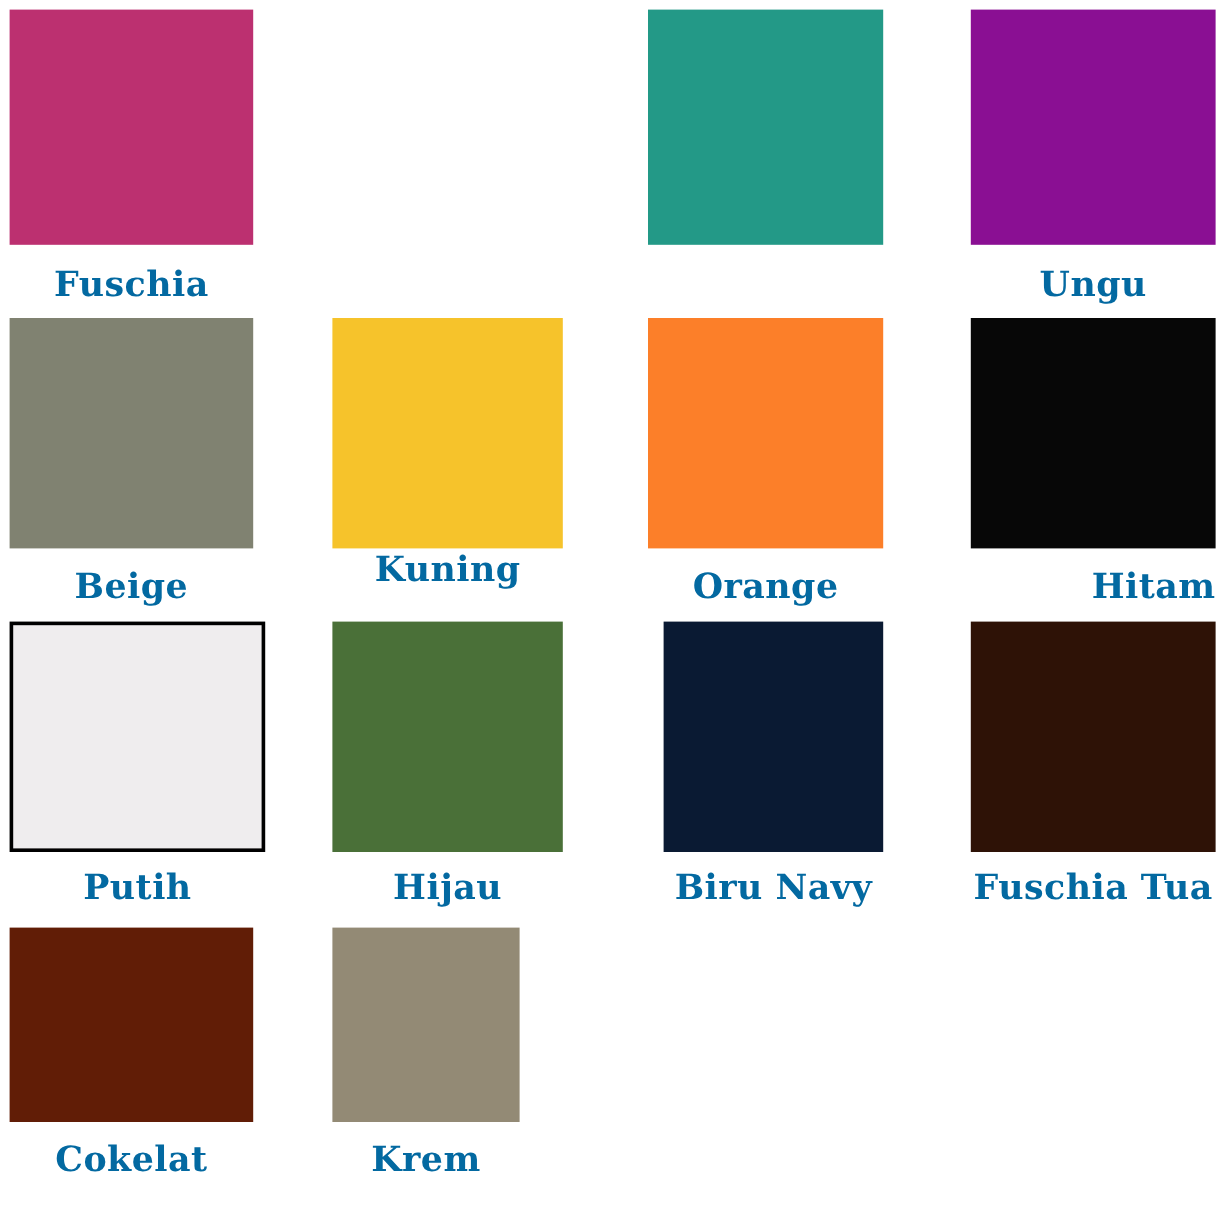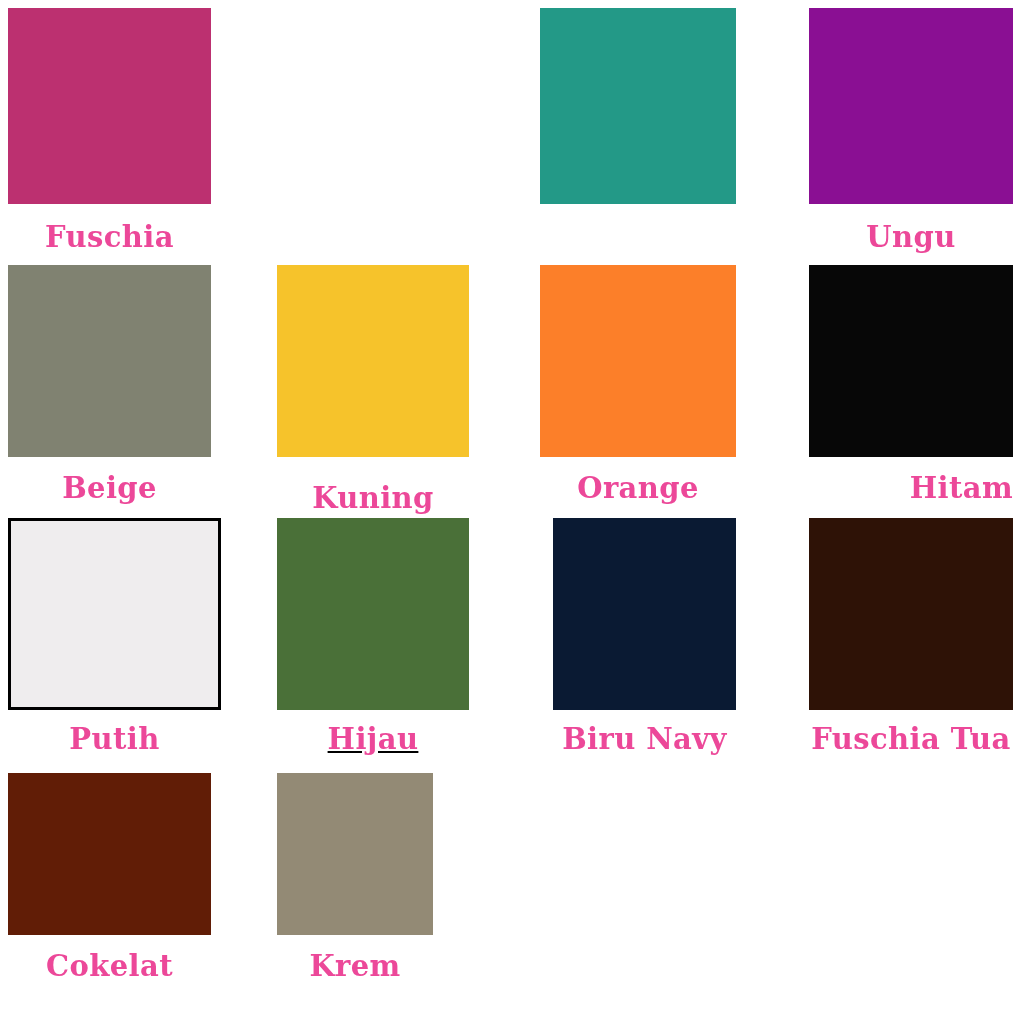--- a/index.html
+++ b/index.html
@@ -34,21 +34,21 @@
 
   .swatch-label {
     display: block;
     width: 100%;
     text-align: center;
     font-family: "DejaVu Serif", "Liberation Serif", serif;
     font-weight: bold;
     font-size: 29px;
     line-height: 34px;
     letter-spacing: 0.4px;
-    color: #ec4899;
+    color: #0369a1;
     white-space: nowrap;
   }
 </style>
 </head>
 <body>
 
 <div id="palette-grid">
     <div class="swatch-cell" style="left: 8px; top: 8px; width: 203px;">
       <div class="swatch-chip" title="Fuschia" style="height: 196px; background-color: rgb(188, 48, 112);"></div>
       <div class="swatch-label" style="margin-top: 16px;">Fuschia</div>
@@ -59,35 +59,35 @@
     <div class="swatch-cell" style="left: 809px; top: 8px; width: 204px;">
       <div class="swatch-chip" title="Ungu" style="height: 196px; background-color: rgb(138, 15, 147);"></div>
       <div class="swatch-label" style="margin-top: 16px;">Ungu</div>
     </div>
     <div class="swatch-cell" style="left: 8px; top: 265px; width: 203px;">
       <div class="swatch-chip" title="Beige" style="height: 192px; background-color: rgb(128, 130, 113);"></div>
       <div class="swatch-label" style="margin-top: 14px;">Beige</div>
     </div>
     <div class="swatch-cell" style="left: 277px; top: 265px; width: 192px;">
       <div class="swatch-chip" title="Kuning" style="height: 192px; background-color: rgb(246, 195, 43);"></div>
-      <div class="swatch-label" style="margin-top: 24px;">Kuning</div>
+      <div class="swatch-label" style="margin-top: 0;">Kuning</div>
     </div>
     <div class="swatch-cell" style="left: 540px; top: 265px; width: 196px;">
       <div class="swatch-chip" title="Orange" style="height: 192px; background-color: rgb(252, 127, 41);"></div>
       <div class="swatch-label" style="margin-top: 14px;">Orange</div>
     </div>
     <div class="swatch-cell" style="left: 809px; top: 265px; width: 204px;">
       <div class="swatch-chip" title="Hitam" style="height: 192px; background-color: rgb(7, 7, 7);"></div>
       <div class="swatch-label" style="margin-top: 14px; text-align: right;">Hitam</div>
     </div>
     <div class="swatch-cell" style="left: 8px; top: 518px; width: 213px;">
       <div class="swatch-chip" title="Putih" style="height: 192px; background-color: rgb(239, 237, 238); border: 3px solid rgb(0, 0, 0);"></div>
       <div class="swatch-label" style="margin-top: 12px;">Putih</div>
     </div>
-    <div class="swatch-cell" style="left: 277px; top: 518px; width: 192px; text-decoration: underline;">
+    <div class="swatch-cell" style="left: 277px; top: 518px; width: 192px;">
       <div class="swatch-chip" title="Hijau" style="height: 192px; background-color: rgb(74, 112, 56);"></div>
       <div class="swatch-label" style="margin-top: 12px;">Hijau</div>
     </div>
     <div class="swatch-cell" style="left: 540px; top: 518px; width: 196px; padding-left: 13px;">
       <div class="swatch-chip" title="Biru Navy" style="height: 192px; background-color: rgb(10, 26, 51);"></div>
       <div class="swatch-label" style="margin-top: 12px;">Biru Navy</div>
     </div>
     <div class="swatch-cell" style="left: 809px; top: 518px; width: 204px;">
       <div class="swatch-chip" title="Cokelat Tua" style="height: 192px; background-color: rgb(46, 18, 6);"></div>
       <div class="swatch-label" style="margin-top: 12px;">Fuschia Tua</div>

